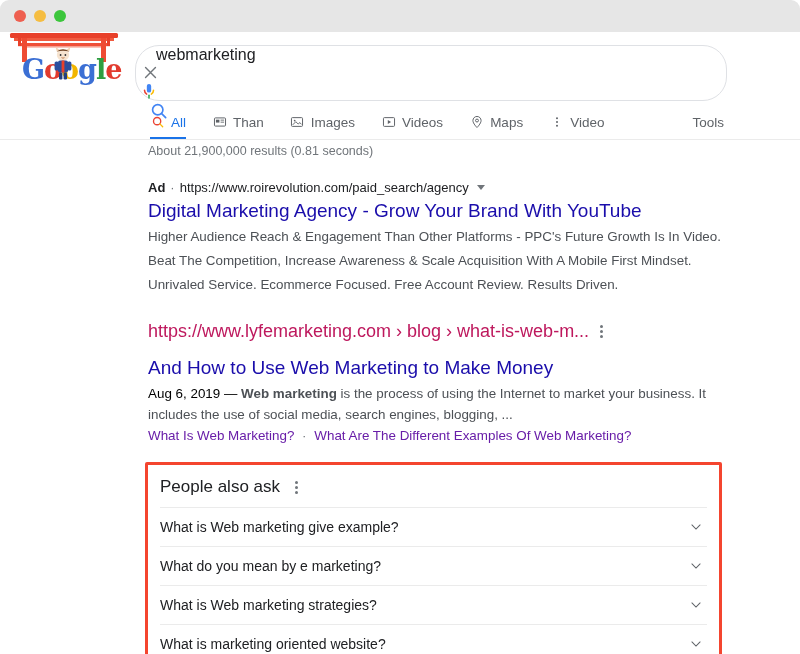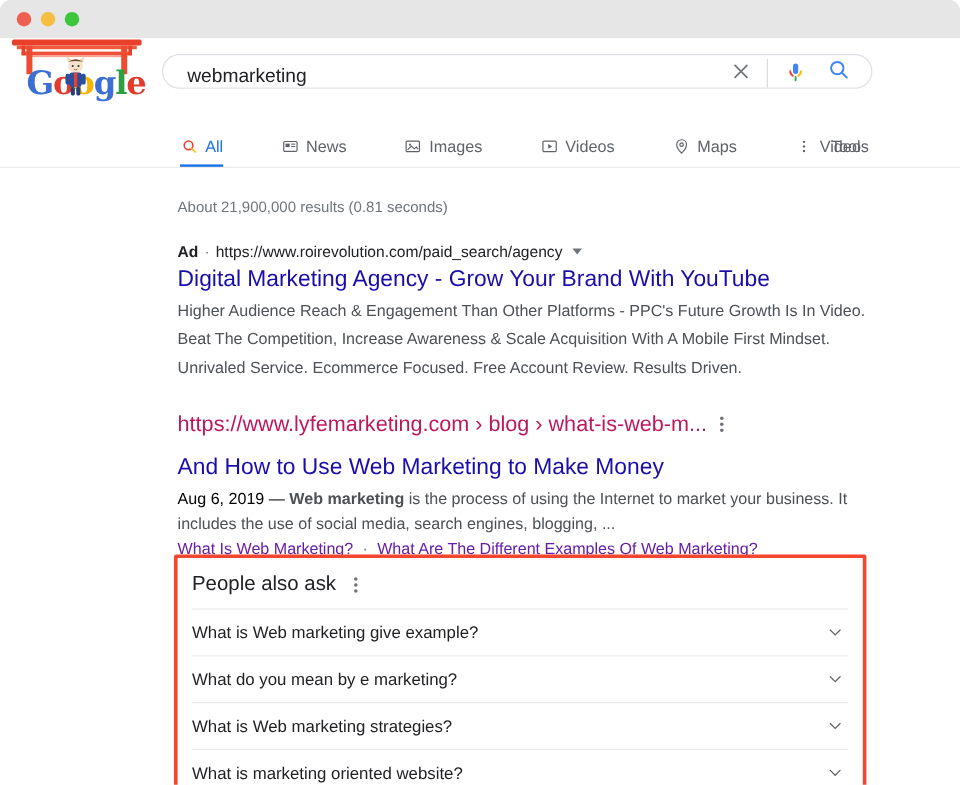--- a/index.html
+++ b/index.html
@@ -45,25 +45,25 @@
     line-height: 1;
     white-space: nowrap;
   }
   .gl-b { color:#3b6fd4; } .gl-r { color:#e23b2e; }
   .gl-y { color:#f2b600; } .gl-g { color:#2f9e41; }
   .chara { position:absolute; left:44px; top:14px; width:22px; height:34px; }
 
   
   .searchbar {
     position: absolute; left: 135px; top: 13px;
-    width: 592px; height: 29px;
+    width: 592px; height: 56px;
     border: 1px solid #dfe1e5;
     border-radius: 24px;
     background: #fff;
-    display: flex; align-items: flex-end;
+    display: flex; align-items: flex-start; flex-direction: column;
   }
   .search-text {
     flex: 1;
     margin-left: 20px;
     font-size: 16px;
     color: #202124;
     border: none; outline: none;
     background: transparent;
     font-family: "Liberation Sans", sans-serif;
   }
@@ -74,21 +74,21 @@
   }
   .sb-divider { width:1px; height:24px; background:#dadce0; margin: 0 10px 0 4px; }
   .mic-btn { width:26px; height:26px; display:flex; align-items:center; justify-content:center; cursor:pointer; }
   .search-btn { width:30px; height:30px; margin-right:12px; margin-left:8px;
     display:flex; align-items:center; justify-content:center; cursor:pointer; }
 
   
   .tabbar {
     position:absolute; left:0; top:72px; width:800px; height:36px;
   }
-  .tabs { position:absolute; left:150px; top:0; display:flex; align-items:center; height:36px;gap:22px; }
+  .tabs { position:absolute; left:150px; top:0; display:flex; align-items:center; height:36px; }
   .tab {
     display:flex; align-items:center; gap:6px;
     margin-right:26px; height:36px;
     font-size: 13.5px; color:#5f6368; cursor:pointer; position:relative;
   }
   .tab.active { color:#1a73e8; }
   .tab.active .tab-underline {
     position:absolute; left:0px; right:0px; bottom:0; height:3px; background:#1a73e8;
   }
   .tab-icon { width:15px; height:15px; display:flex; align-items:center; justify-content:center; }
@@ -96,21 +96,21 @@
     position:absolute; right:76px; top:0; height:36px;
     display:flex; align-items:center;
     font-size:13.5px; color:#5f6368; cursor:pointer;
   }
   .tabbar-rule {
     position:absolute; left:0; top:107px; width:800px; height:1px; background:#ebebeb;
   }
 
   
   .results { position:absolute; left:148px; top:112px; width:580px; }
-  .result-stats { font-size:12.5px; color:#70757a; margin-top:22px; }
+  .result-stats { font-size:12.5px; color:#70757a; margin-top:0; }
 
   .ad-block { margin-top: 22px; }
   .ad-line { font-size:13px; color:#202124; display:flex; align-items:center; gap:5px; }
   .ad-badge { font-weight:bold; color:#202124; }
   .ad-dot { color:#70757a; }
   .ad-url { color:#202124; }
   .caret-down {
     display:inline-block; width:0; height:0;
     border-left:4px solid transparent; border-right:4px solid transparent;
     border-top:5px solid #70757a; margin-left:3px; cursor:pointer;
@@ -246,21 +246,21 @@
 
         <div class="tab">
           <span class="tab-icon">
             <svg width="14" height="14" viewBox="0 0 24 24">
               <rect x="2.5" y="5" width="19" height="14" rx="1.6" stroke="#5f6368" stroke-width="1.7" fill="none"></rect>
               <rect x="5" y="8" width="6" height="5" fill="#5f6368"></rect>
               <rect x="13" y="8" width="6" height="1.5" fill="#5f6368"></rect>
               <rect x="13" y="11.5" width="6" height="1.5" fill="#5f6368"></rect>
             </svg>
           </span>
-          <span>News</span>
+          <span>Than</span>
         </div>
 
         <div class="tab">
           <span class="tab-icon">
             <svg width="14" height="14" viewBox="0 0 24 24">
               <rect x="2.5" y="4.5" width="19" height="15" rx="1.6" stroke="#5f6368" stroke-width="1.7" fill="none"></rect>
               <circle cx="8" cy="9.5" r="1.5" fill="#5f6368"></circle>
               <path d="M4.5 17 L10 11.5 L14 15.5 L17 13 L19.5 16" stroke="#5f6368" stroke-width="1.6" fill="none"></path>
             </svg>
           </span>

